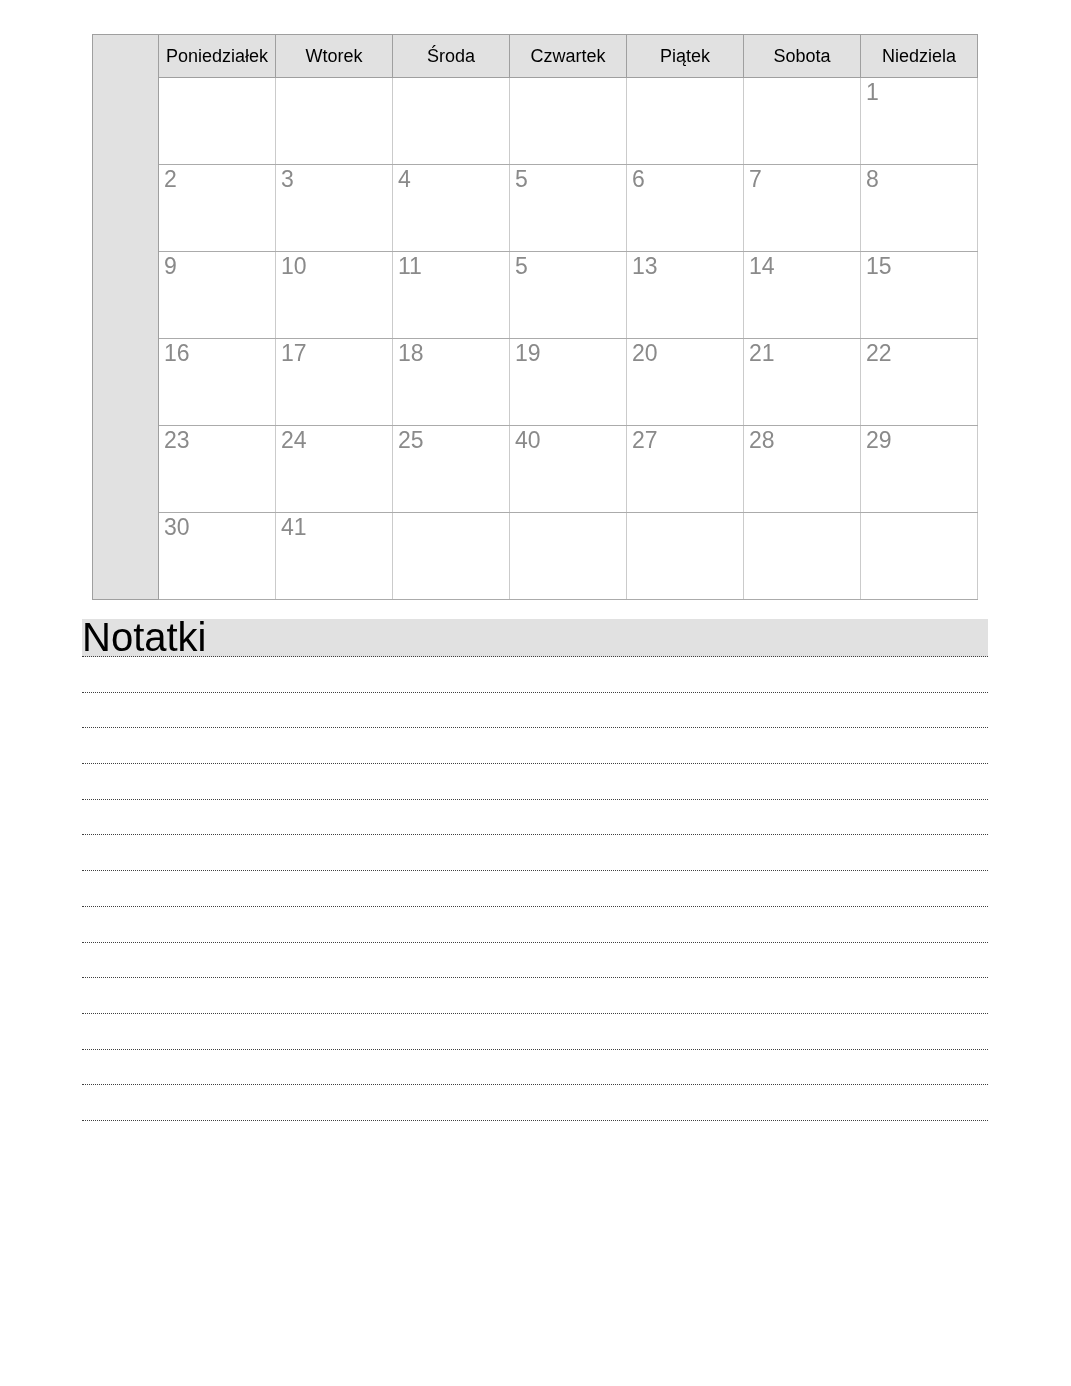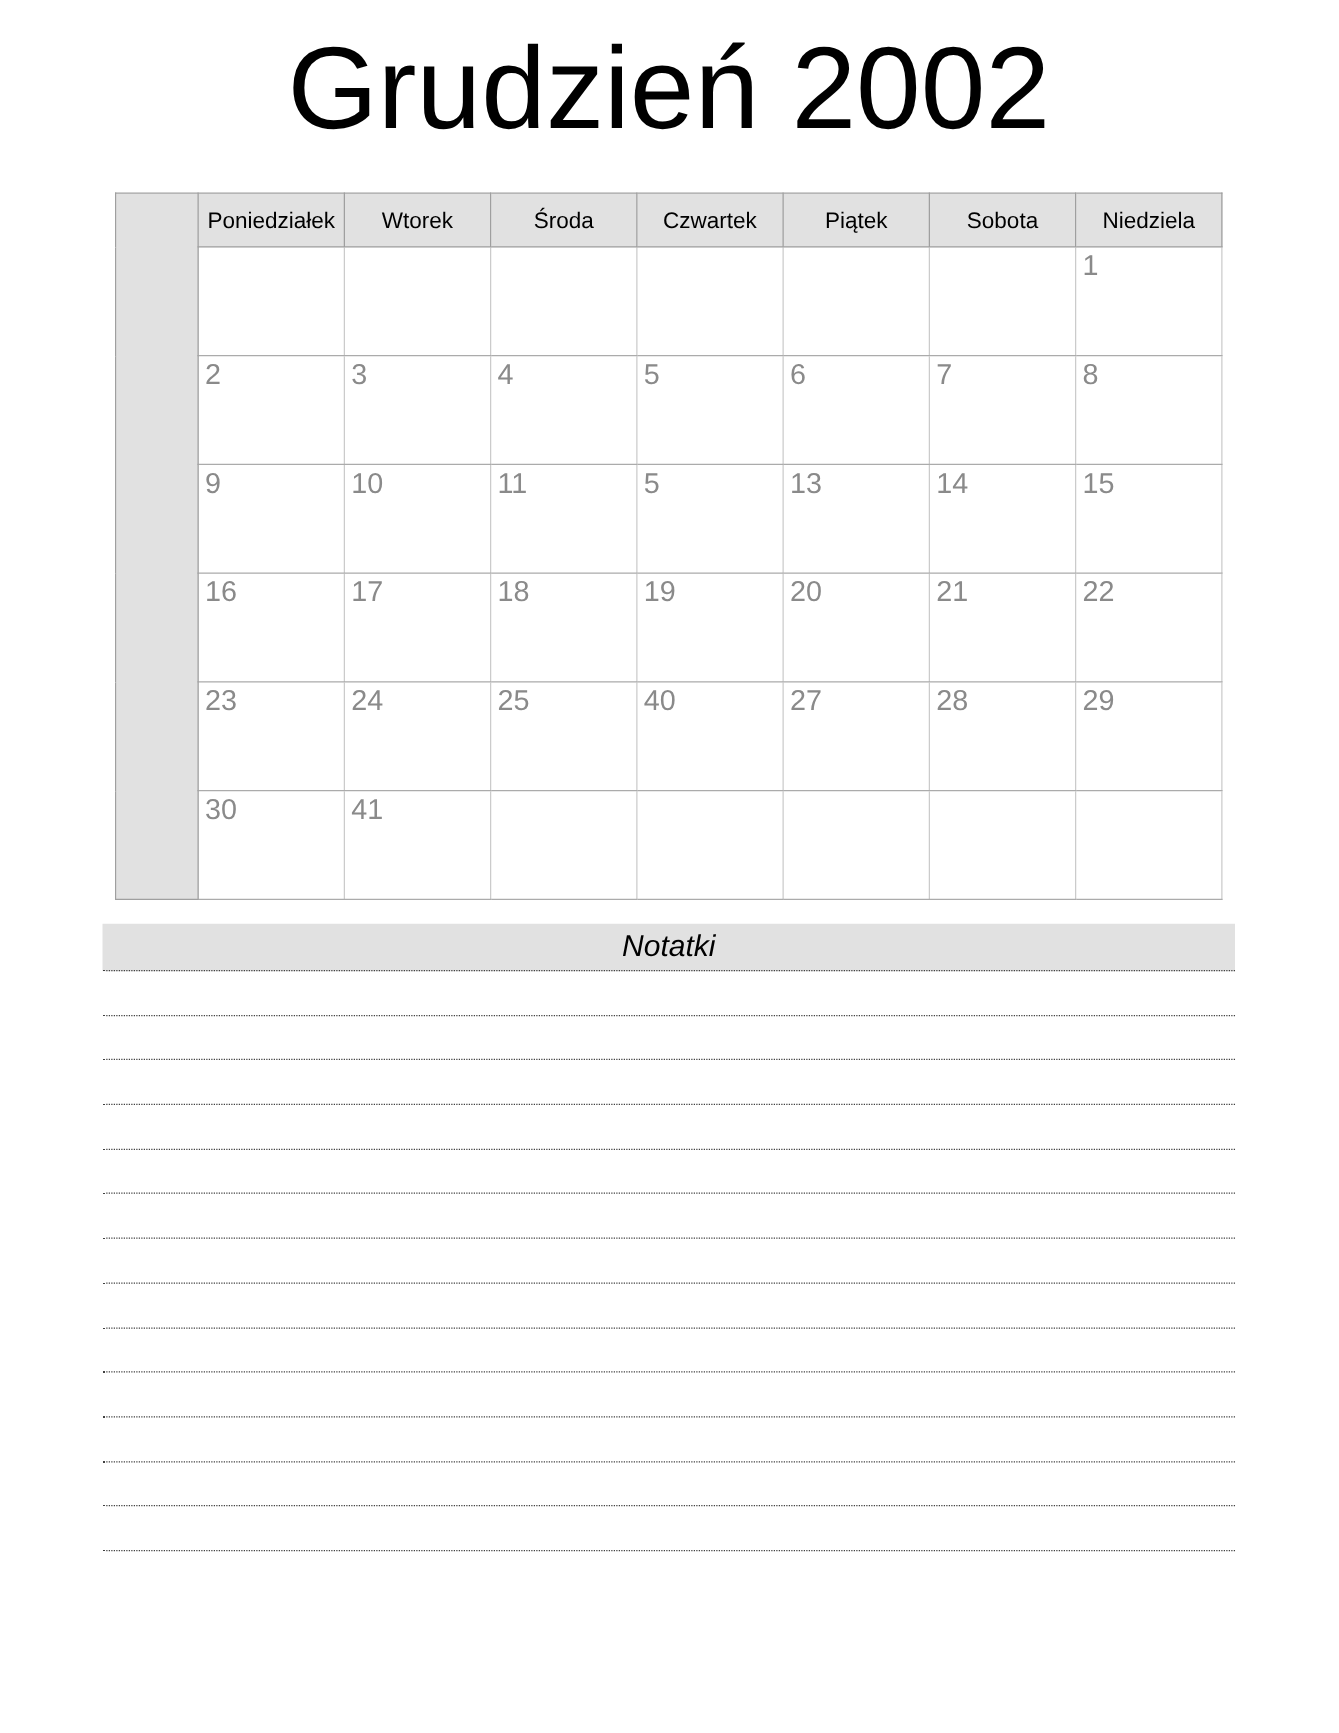--- a/index.html
+++ b/index.html
@@ -74,39 +74,36 @@
     font-size: 17px;
     color: #000;
   }
   
   .notes-header {
     margin-top: 19px;
     height: 37px;
     line-height: 37px;
     background: #e1e1e1;
     border-bottom: 1px dotted #404040;
-    text-align: center;
-    font-size: 24px;
+    font-size: 40px;
     font-weight: 400;
-    font-style: italic;
   }
   .notes-lines { margin: 0; }
   .note-line {
     height: 35.7px;
     box-sizing: border-box;
     border-bottom: 1px dotted #404040;
   }
 </style>
 </head>
 <body>
 
 <div class="page">
   <div class="content">
 
-    <h1 class="page-title">Grudzień 2002</h1>
 
     <table class="calendar-table">
       <colgroup>
         <col class="side-col">
         <col>
           <col>
           <col>
           <col>
           <col>
           <col>

